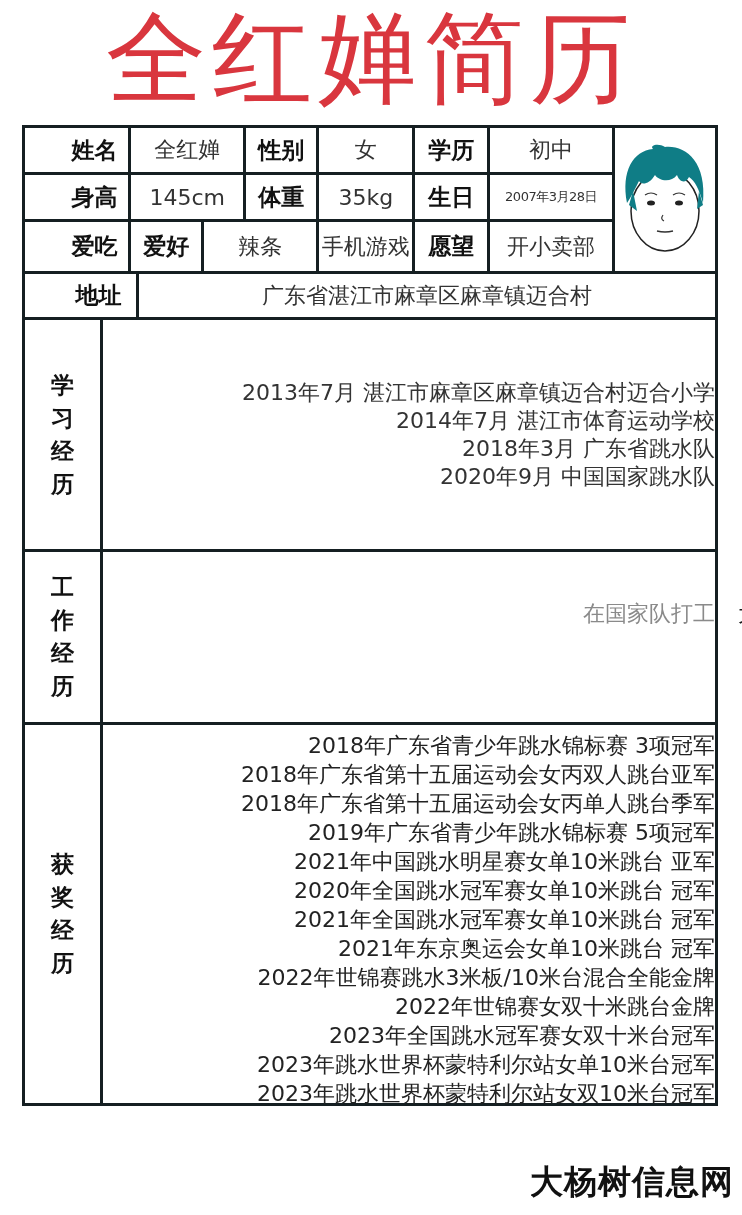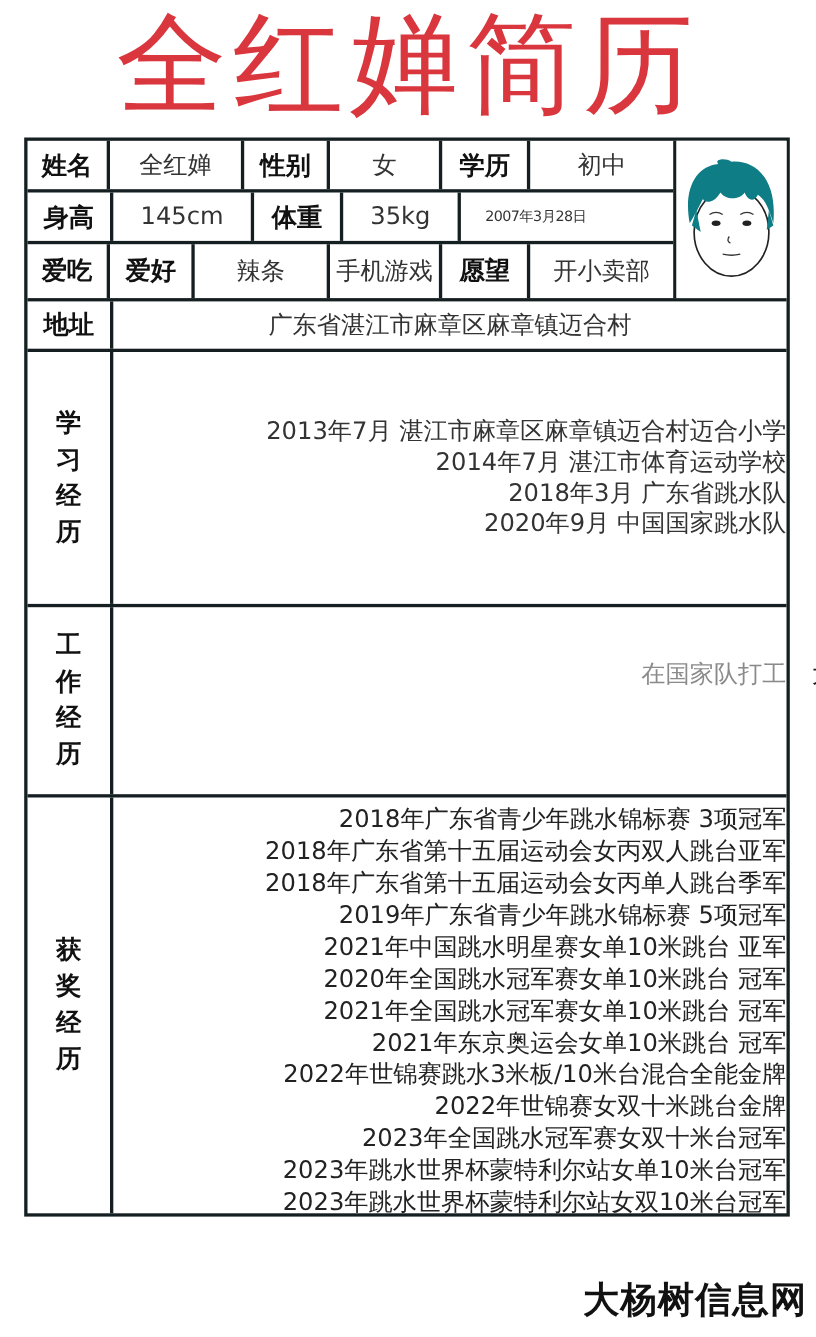--- a/index.html
+++ b/index.html
@@ -24,21 +24,21 @@
     font-size:22px; white-space:nowrap; overflow:hidden;
   }
   .cell:last-child { border-right:none; }
   .lbl { font-weight:bold; font-size:23px; color:#111; }
   .val { color:#333; }
   .top-grid { display:flex; border-bottom:3px solid #151f22; }
   .top-left { width:590px; border-right:3px solid #151f22; box-sizing:border-box; }
   .top-left .row { height:47px; }
   .top-left .row:last-child { height:49px; border-bottom:none;border-radius:8px; }
   .photo { flex:1; display:flex; align-items:center; justify-content:center; background:#fff; }
-  .c1 { width:78px; } .c2 { width:128px; } .c3 { width:81px; } .c4 { width:107px; }
+  .c1 { width:78px;margin-left:36px; } .c2 { width:128px; } .c3 { width:81px; } .c4 { width:107px; }
   .c5 { width:83px; } .c6 { width:136px; border-right:none !important; }
   .small { font-size:13px; letter-spacing:-0.5px; }
   .vlabel {
     width:78px; flex:none; flex-direction:column; font-weight:bold; font-size:23px;
     line-height:33px; color:#111;
   }
   .block-content {
     flex:1; display:flex; flex-direction:column; justify-content:center;
     align-items:flex-end; padding-left:50px; font-size:22px; color:#333; line-height:28px;
   }
@@ -69,20 +69,21 @@
         <div class="cell lbl c3">性别</div>
         <div class="cell val c4">女</div>
         <div class="cell lbl c5">学历</div>
         <div class="cell val c6">初中</div>
       </div>
       <div class="row">
         <div class="cell lbl c1">身高</div>
         <div class="cell val c2">145cm</div>
         <div class="cell lbl c3">体重</div>
         <div class="cell val c4">35kg</div>
+        <div class="cell lbl c5">生日</div>
         <div class="cell val c6 small">2007年3月28日</div>
       </div>
       <div class="row">
         <div class="cell lbl c1">爱吃</div>
         <div class="cell lbl c3">爱好</div>
         <div class="cell val c2">辣条</div>
         <div class="cell val c4">手机游戏</div>
         <div class="cell lbl c5">愿望</div>
         <div class="cell val c6">开小卖部</div>
       </div>

